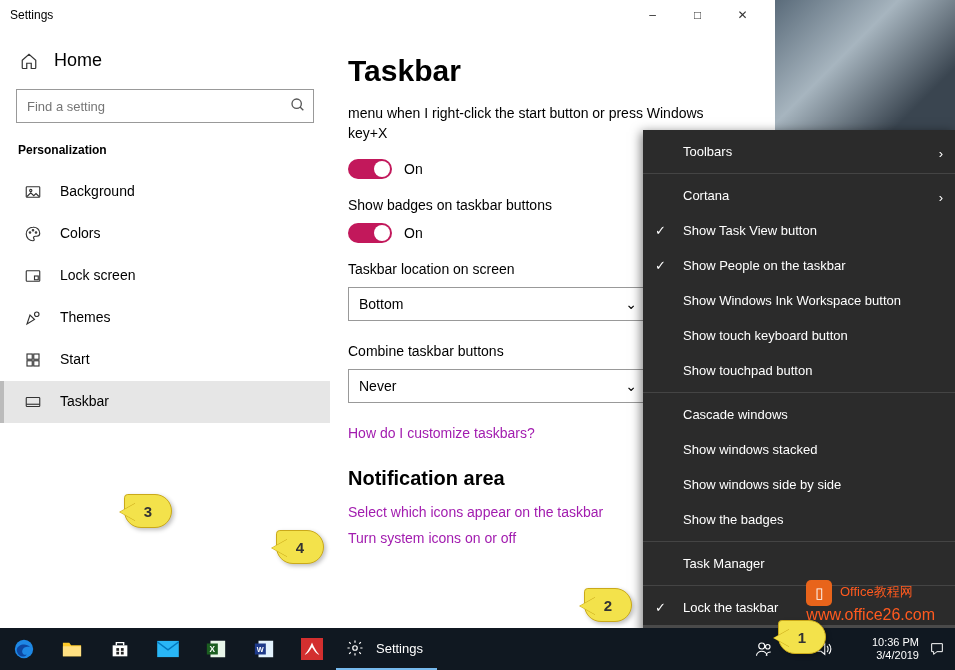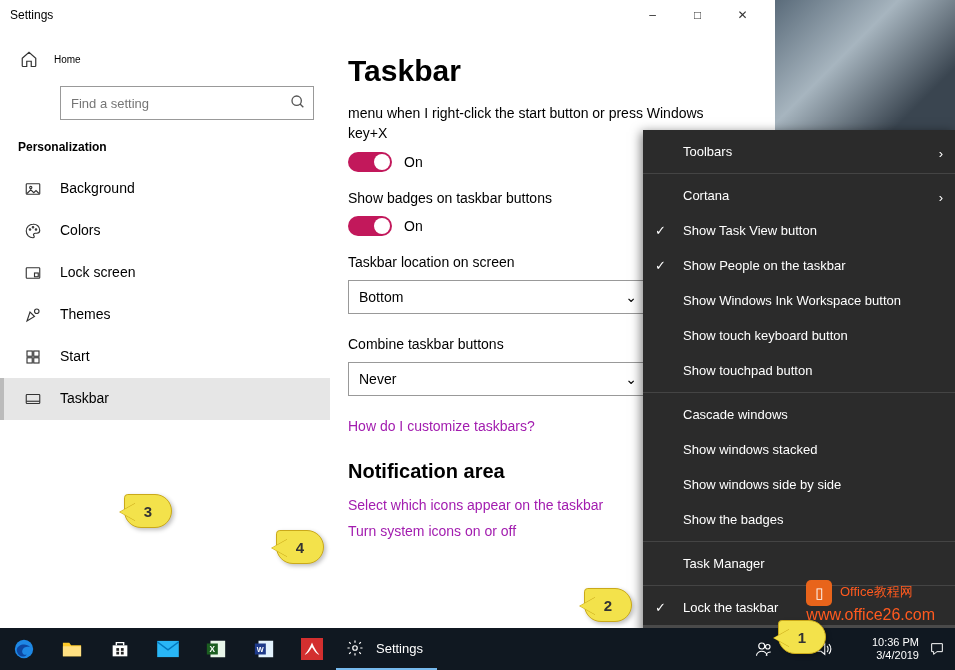--- a/index.html
+++ b/index.html
@@ -6,33 +6,33 @@
   body { width: 955px; height: 670px; position: relative; overflow: hidden; background: #fff; }
 
   
   .settings-window { position: absolute; left: 0; top: 0; width: 775px; height: 628px; background:#fff; }
   .titlebar { height: 30px; display:flex; align-items:center; padding:0 10px; font-size:12px; }
   .titlebar .spacer { flex:1; }
   .win-btn { width:45px; height:30px; display:flex; align-items:center; justify-content:center; font-size:12px; color:#333; }
 
   .body-area { display:flex; height:calc(100% - 30px); }
   .sidebar { width: 330px; padding:10px 0 0 0; }
-  .home-row { display:flex; align-items:center; gap:16px; padding:10px 20px; font-size:10px; }
+  .home-row { display:flex; align-items:center; gap:16px; padding:10px 20px; font-size:18px; }
   .home-row svg, .nav-item svg { width:18px; height:18px; flex:0 0 18px; }
-  .search-wrap { padding:8px 16px 16px 16px;margin-left:44px; }
+  .search-wrap { padding:8px 16px 16px 16px; }
   .search { width:100%; height:34px; border:1px solid #999; padding:0 34px 0 10px; font-size:13px; background:#fff; }
   .search-icon-wrap { position:relative; }
   .search-icon-wrap .mag { position:absolute; right:24px; top:16px; color:#555; }
   .section-head { font-weight:600; font-size:12px; padding:4px 18px 14px 18px; }
   .nav-item { display:flex; align-items:flex-start; gap:18px; padding:12px 20px; font-size:14px; cursor:pointer; border-left:4px solid transparent;}
   .nav-item.active { background:#e6e6e6; border-left:4px solid #bbb;}
 
   .content { flex:1; padding:10px 30px 0 18px; }
   h1 { font-size:30px; font-weight:600; margin:14px 0 16px 0; }
-  .desc { font-size:14px; line-height:1.4; margin-bottom:9px; }
+  .desc { font-size:14px; line-height:1.4; margin-bottom:16px; }
   .toggle-row { display:flex; align-items:center; gap:12px; margin:8px 0 18px 0; }
   .toggle { width:44px; height:20px; border-radius:10px; background:#c2185b; position:relative; }
   .toggle::after { content:""; position:absolute; right:2px; top:2px; width:16px; height:16px; border-radius:50%; background:#fff; }
   .toggle-label { font-size:14px; }
   .field-label { font-size:14px; margin:6px 0 10px 0; }
   .select { width:300px; height:34px; border:1px solid #999; padding:0 10px; font-size:14px; display:flex; align-items:center; justify-content:space-between; }
   .link { color:#a21caf; font-size:14px; margin:10px 0; display:block; }
   h2 { font-size:20px; font-weight:600; margin:26px 0 14px 0; }
 
   

